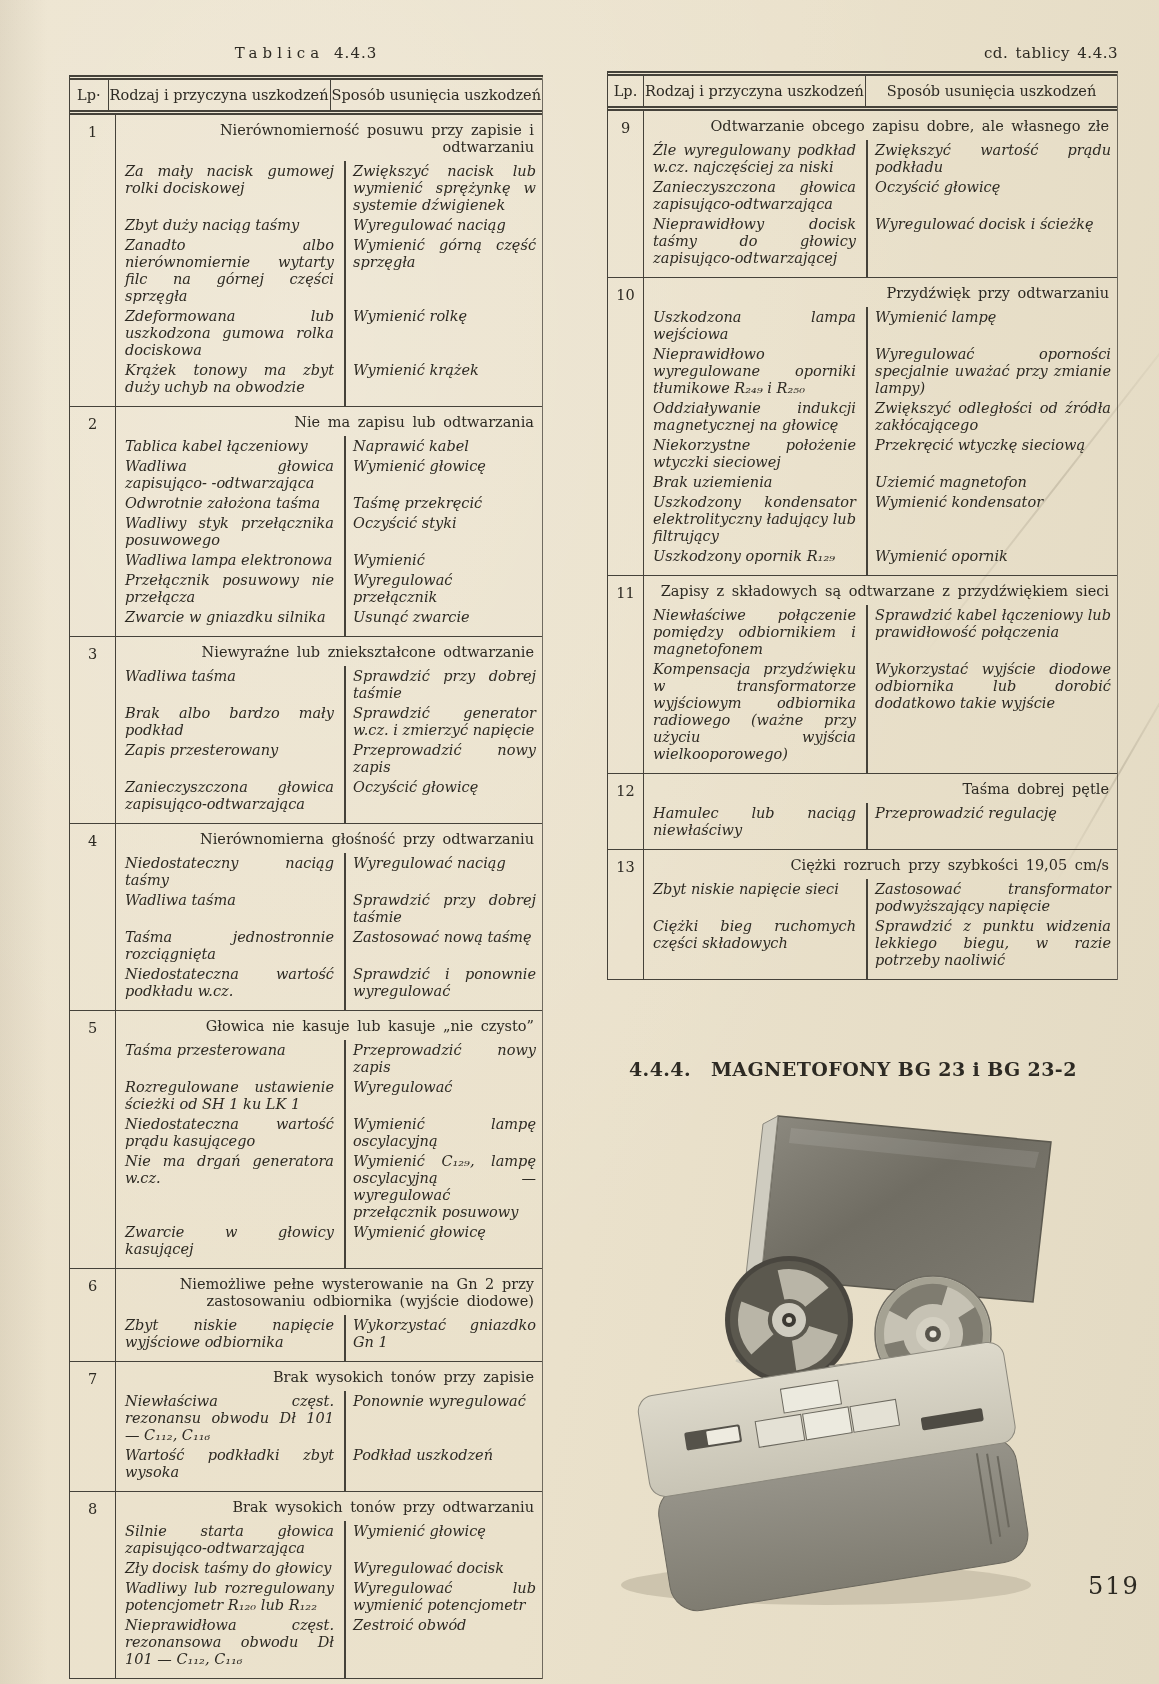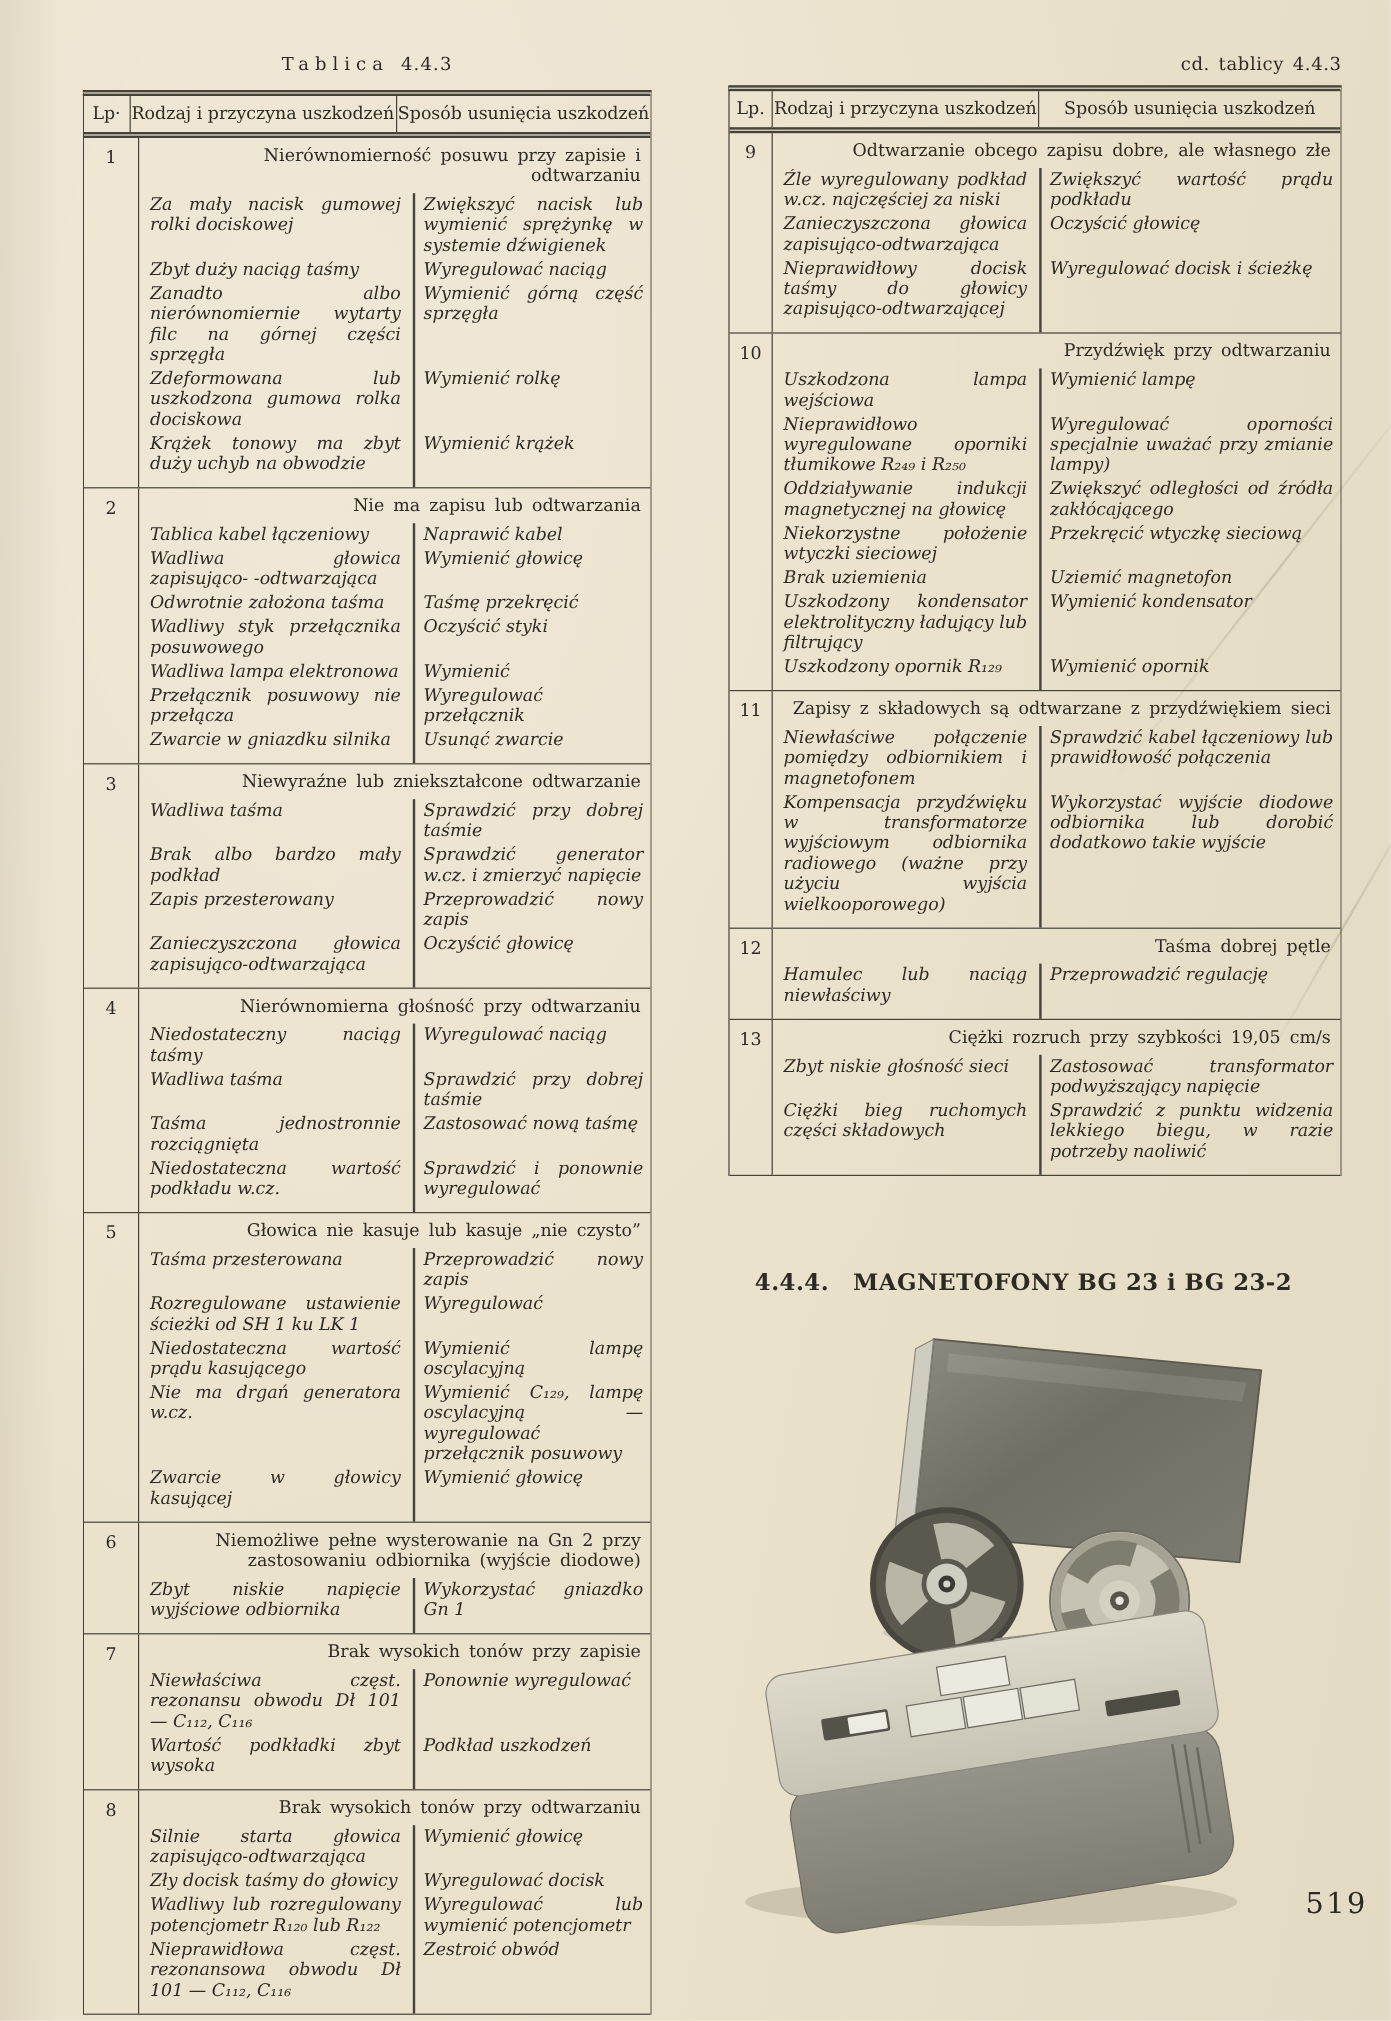--- a/index.html
+++ b/index.html
@@ -373,21 +373,21 @@
               </div>
             </div>
           </div>
         </div>
         <div class="trow">
           <div class="lp">13</div>
           <div class="rowbody">
             <div class="rowtitle">Ciężki rozruch przy szybkości 19,05 cm/s</div>
             <div class="pairs">
               <div class="pair">
-                <div class="cause">Zbyt niskie głośność sieci</div>
+                <div class="cause">Zbyt niskie napięcie sieci</div>
                 <div class="remedy">Zastosować transformator podwyższający napięcie</div>
               </div>
               <div class="pair">
                 <div class="cause">Ciężki bieg ruchomych części składowych</div>
                 <div class="remedy">Sprawdzić z punktu widzenia lekkiego biegu, w razie potrzeby naoliwić</div>
               </div>
             </div>
           </div>
         </div>
       </div>

